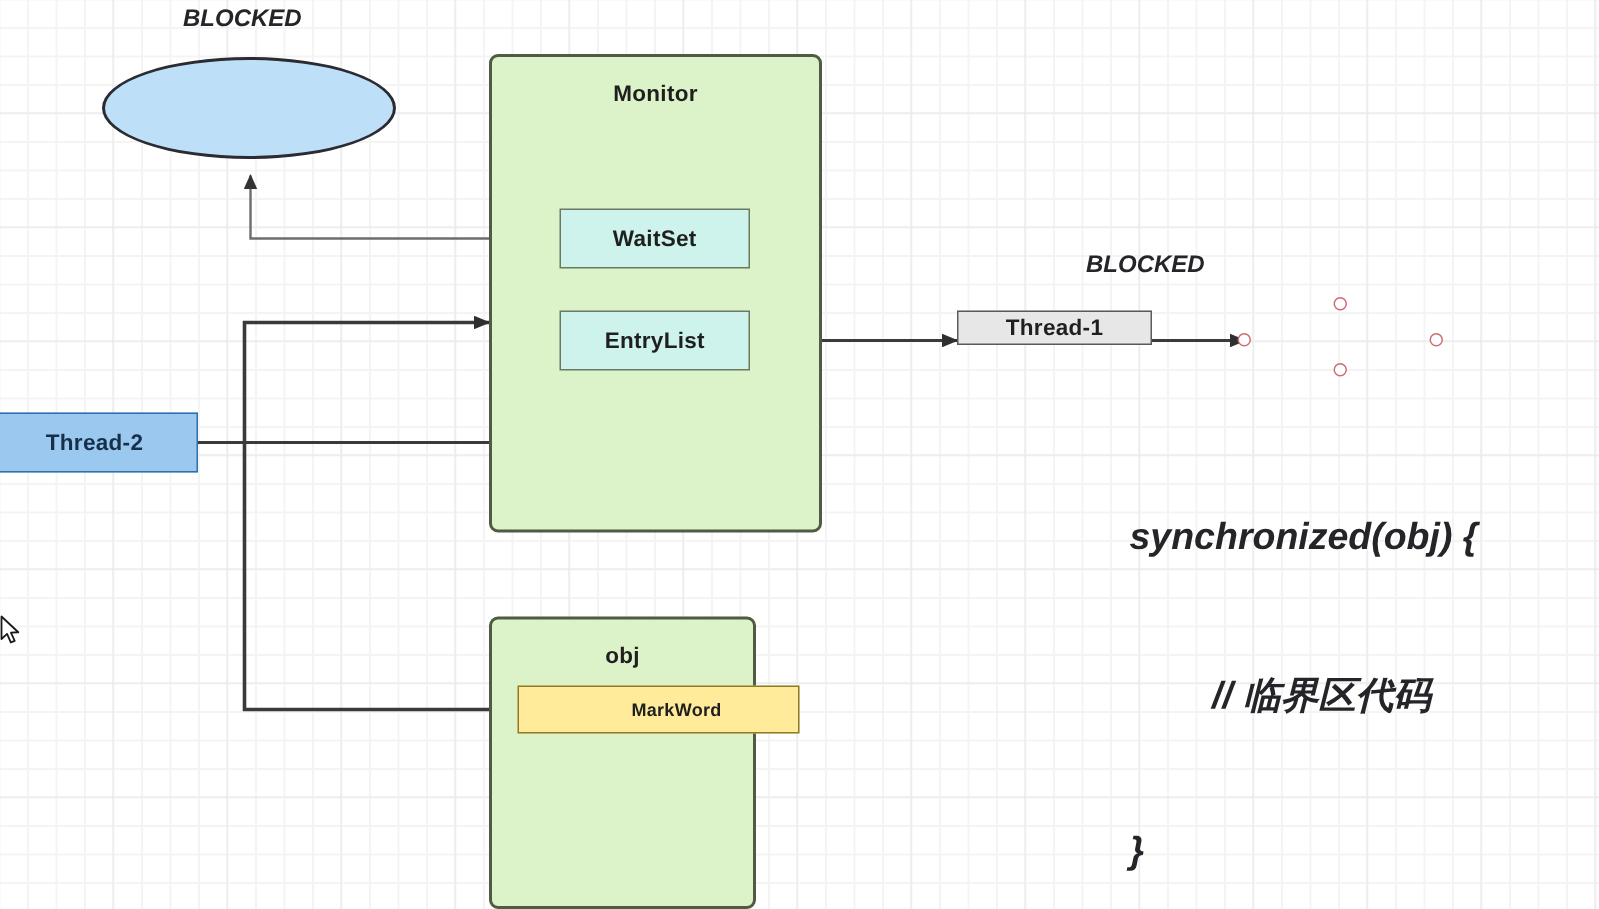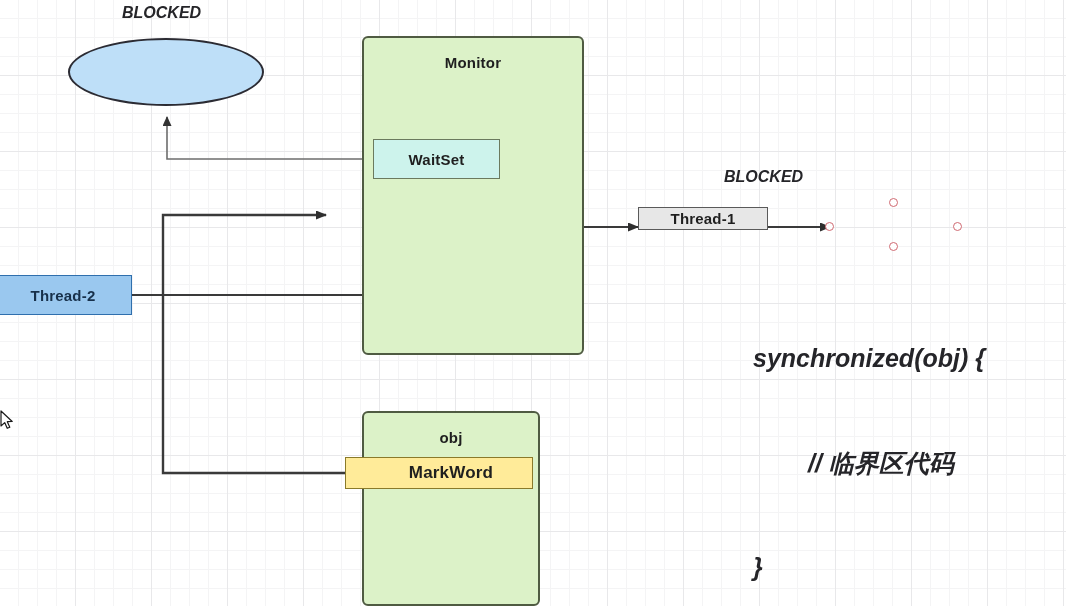--- a/index.html
+++ b/index.html
@@ -33,21 +33,20 @@
     color: #1f1f1f;
     letter-spacing: 0.2px;
   }
 
   
   .container-box {
     background: #dcf2c8;
     border: 2px solid #4f5b42;
     border-radius: 6px;
     display: block;
-    margin-left: 36px;
   }
   .container-title {
     position: absolute;
     left: 0;
     right: 0;
     text-align: center;
     font-weight: bold;
     font-size: 15px;
     color: #1f1f1f;
   }
@@ -56,21 +55,21 @@
   .slot {
     background: #cdf3ec;
     border: 1.5px solid #6b7a5e;
     font-size: 15px;
   }
 
   
   .markword {
     background: #ffeb99;
     border: 1.5px solid #8a7a2a;
-    font-size: 17px;
+    font-size: 12px;
     padding-left: 24px;
   }
 
   
   .thread-blue {
     background: #9ac8ef;
     border: 1.5px solid #2f6fad;
     font-size: 15px;
     color: #17304a;
   }
@@ -164,20 +163,21 @@
   <div class="label-italic state-label" style="left:122px; top:4px;">BLOCKED</div>
 
   <div class="node ellipse" style="left:68px; top:38px; width:196px; height:68px;"></div>
 
   <div class="node container-box" style="left:326px; top:36px; width:222px; height:319px;">
     <div class="container-title" style="top:16px;">Monitor</div>
   </div>
 
   <div class="node slot" style="left:373px; top:139px; width:127px; height:40px;">WaitSet</div>
 
+  <div class="node slot" style="left:373px; top:207px; width:127px; height:40px;">EntryList</div>
 
 
   <div class="node container-box" style="left:326px; top:411px; width:178px; height:195px;">
     <div class="container-title" style="top:16px;">obj</div>
   </div>
 
   <div class="node markword" style="left:345px; top:457px; width:188px; height:32px;">MarkWord</div>
 
   <div class="node thread-blue" style="left:-6px; top:275px; width:138px; height:40px;">Thread-2</div>
 

